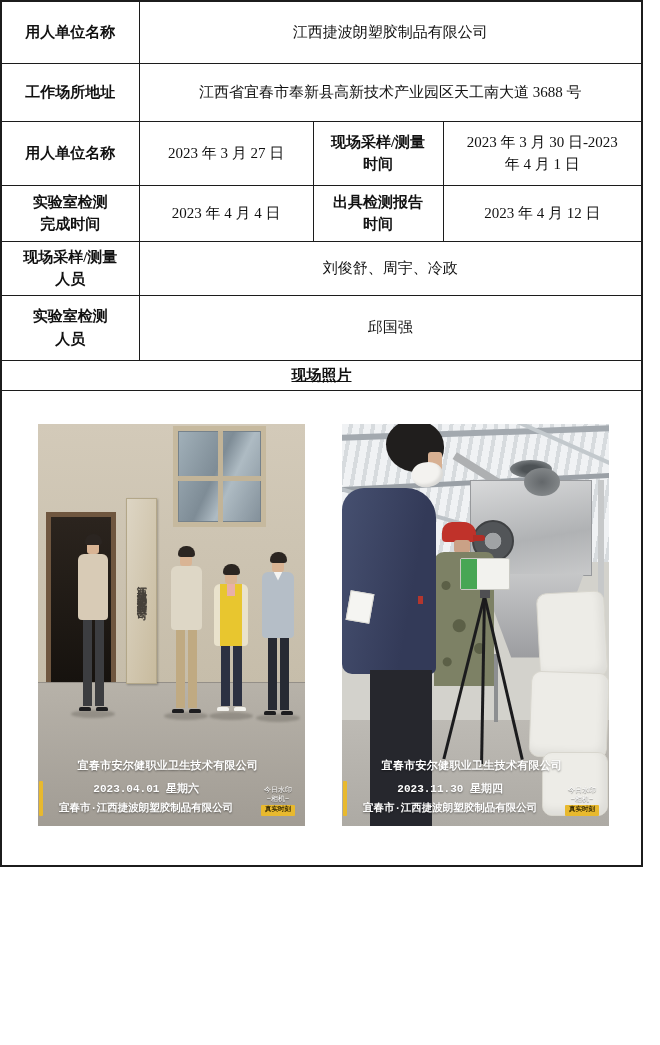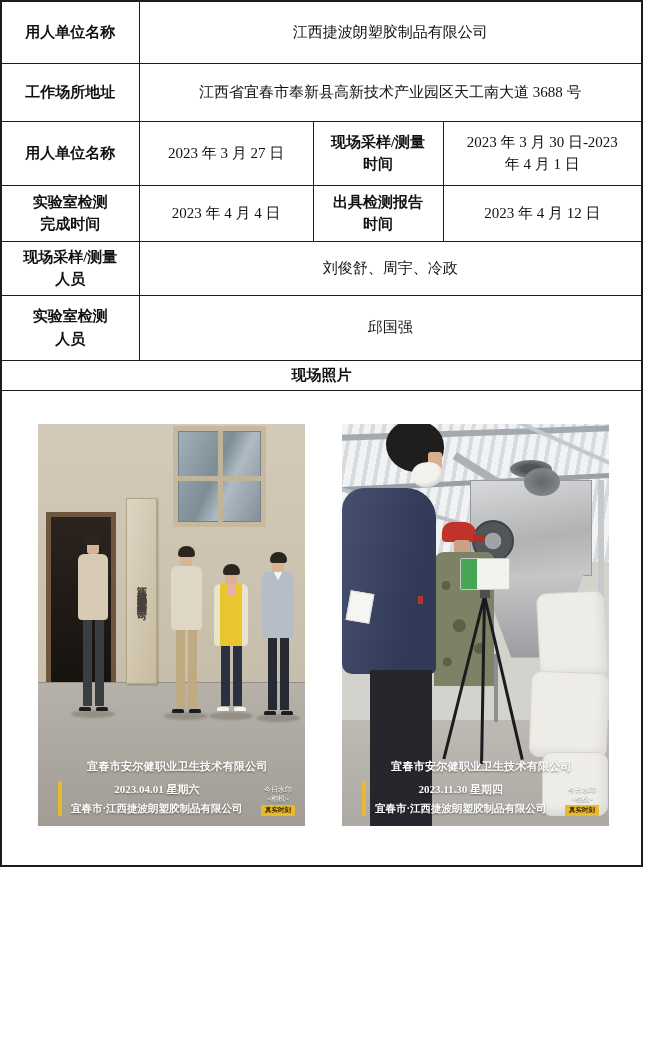--- a/index.html
+++ b/index.html
@@ -20,21 +20,21 @@
     border:2px solid #1c1c1c;
     padding-left:32px;
   }
   table.info td {
     border:1.5px solid #1c1c1c;
     text-align:center; vertical-align:middle;
     font-size:15px; padding:2px 5px; line-height:1.5;
   }
   td.lbl { font-weight:700; white-space:pre-line; line-height:1.4; }
   td.val { white-space:pre-line; }
-  td.hdr { font-weight:700; }
+  td.hdr { font-weight:700;text-decoration:underline; }
   td.photo-cell { position:relative; padding:0; height:476px; }
 
   
   .photo { position:absolute; top:33px; width:267px; height:402px; overflow:hidden; }
   .photo-left  { left:36px;  background:#cdc4b2; }
   .photo-right { left:340px; background:#d4d4d0; }
   .photo * { position:absolute; }
 
   
   .lp-wall   { left:0; top:0; right:0; height:260px; background:linear-gradient(180deg,#d3cab9,#c6bdaa); }
@@ -115,26 +115,26 @@
   .rp-face  { left:86px; top:28px; width:14px; height:20px; background:#d7b092; border-radius:3px; }
   .rp-mask  { left:70px; top:38px; width:31px; height:25px; background:#f3f2ef; border-radius:45% 55% 50% 50%;
     transform:rotate(-12deg); box-shadow:inset -2px -3px 3px rgba(0,0,0,.10); }
   .rp-body  { left:0; top:64px; width:94px; height:186px; border-radius:22px 30px 6px 10px;
     background:linear-gradient(100deg,#465070,#333a58 70%); }
   .rp-tag   { left:76px; top:172px; width:5px; height:8px; background:#b3362e; }
   .rp-mlegs { left:28px; top:246px; width:62px; height:156px; background:#26272d; }
   .rp-paper { left:6px; top:168px; width:24px; height:30px; background:#f5f5f2; border:1px solid #d9d8d2; transform:rotate(10deg); }
 
   
-  .wm { left:20px; right:8px; bottom:6px; height:62px; color:#fff;
-    font-family:Liberation Serif, serif; }
+  .wm { left:1px; right:8px; bottom:6px; height:62px; color:#fff;
+    font-family:Liberation Mono, monospace; }
   .wm * { position:static; }
   .wm-company { font-size:11px; font-weight:700; letter-spacing:.3px;
     text-shadow:0 1px 2px rgba(0,0,0,.45); margin-bottom:7px; }
-  .wm-lower { display:flex; gap:9px; align-items:stretch; width:200px; }
+  .wm-lower { display:flex; gap:16px; align-items:stretch; width:200px; }
   .wm-bar { display:block; width:4px; background:#e8b92e; border-radius:1px; }
   .wm-date { font-size:11px; font-weight:700; text-shadow:0 1px 2px rgba(0,0,0,.45); margin-bottom:3px; }
   .wm-loc  { font-size:10.5px; font-weight:700; text-shadow:0 1px 2px rgba(0,0,0,.45); }
   .wm-badge { position:absolute; right:2px; bottom:4px; text-align:center;
     font-size:7px; line-height:1.3; text-shadow:0 1px 1px rgba(0,0,0,.55); }
   .badge-chip { display:inline-block; background:#e8b92e; color:#3a2d05; font-size:6.5px;
     font-weight:700; padding:1px 4px; margin-top:1px; border-radius:1px; text-shadow:none; }
 </style>
 </head>
 <body>

